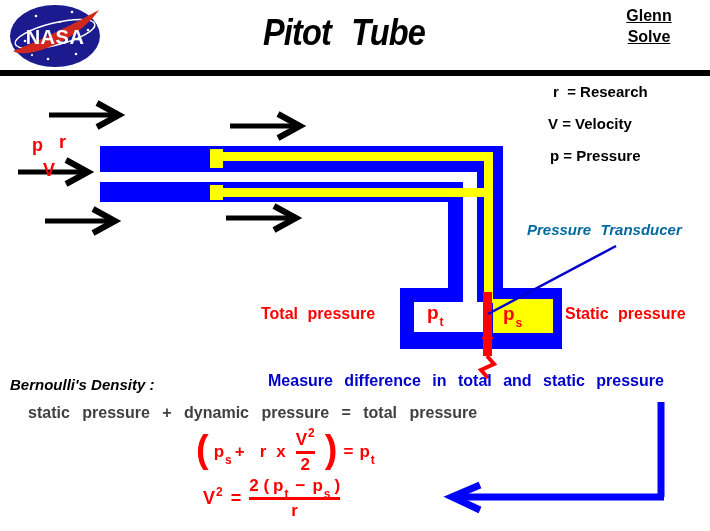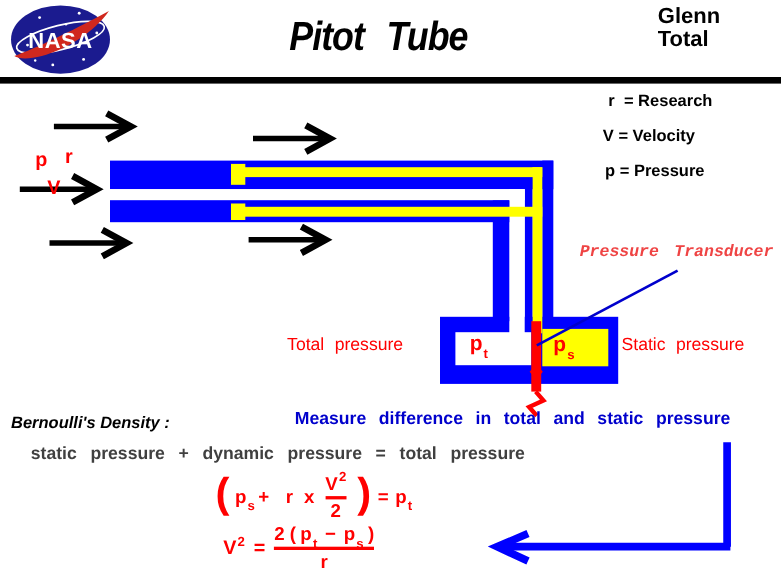--- a/index.html
+++ b/index.html
@@ -5,28 +5,28 @@
   html,body{margin:0;padding:0;background:#fff;}
   .page{position:relative;width:710px;height:531px;background:#fff;overflow:hidden;
         font-family:"Liberation Sans",sans-serif;}
   .abs{position:absolute;}
   .blue{background:#0000ff;}
   .yellow{background:#ffff00;}
   .white{background:#ffffff;}
   .black-t{color:#000;}
   .title{font-size:37px;font-weight:bold;font-style:italic;letter-spacing:-1px;
          word-spacing:14px;transform:scaleX(.88);transform-origin:center;white-space:nowrap;}
-  .org{font-size:20px;font-weight:bold;text-align:left;line-height:21px;}
+  .org{font-size:16px;font-weight:bold;text-align:center;line-height:21px;text-decoration:underline;}
   .legend-line{font-size:15px;font-weight:bold;white-space:pre;}
   .flow-lbl{font-size:18px;font-weight:bold;color:#ff0000;}
-  .press-lbl{font-size:16px;font-weight:normal;color:#ff0000;word-spacing:5px;white-space:nowrap;}
+  .press-lbl{font-size:16px;font-weight:bold;color:#ff0000;word-spacing:5px;white-space:nowrap;}
   .port-lbl{font-size:19px;font-weight:bold;color:#ff0000;line-height:1;}
   .sb{font-size:12px;position:relative;top:7px;margin-left:1px;}
   .sp{font-size:12px;position:relative;top:-8px;margin-left:1px;}
-  .transducer{font-size:15px;font-weight:bold;font-style:italic;color:#ef4444;word-spacing:5px;white-space:nowrap;font-family:Liberation Mono, monospace;}
+  .transducer{font-size:15px;font-weight:bold;font-style:italic;color:#0369a1;word-spacing:5px;white-space:nowrap;}
   .measure{font-size:16px;font-weight:bold;color:#0000cc;word-spacing:7px;white-space:nowrap;}
   .eq-label{font-size:15px;font-weight:bold;font-style:italic;color:#000;white-space:nowrap;}
   .word-eq{font-size:16px;font-weight:bold;color:#404040;word-spacing:8px;white-space:nowrap;}
   .eq{display:flex;align-items:center;color:#ff0000;font-weight:bold;font-size:17px;white-space:nowrap;}
   .paren{font-size:38px;font-weight:bold;line-height:1;transform:translateY(-3px);}
   .frac{display:flex;flex-direction:column;align-items:center;line-height:1.05;}
   .frac-bar{height:3px;background:#ff0000;align-self:stretch;margin:2px 0;}
   .rule{background:#000;}
 </style>
 </head>
@@ -48,21 +48,21 @@
     </g>
     <ellipse cx="47" cy="31" rx="41" ry="11" fill="none" stroke="#ffffff" stroke-width="1.5" transform="rotate(-14 47 31)"></ellipse>
     <path d="M5,48 C26,40 52,28 91,7 C78,26 52,42 30,48 C19,51 9,51 5,48 Z" fill="#d0281e"></path>
     <text x="47" y="41" text-anchor="middle" font-family="Liberation Sans, sans-serif" font-size="20" font-weight="bold" fill="#ffffff" letter-spacing="0.5">NASA</text>
   </svg>
 
   <div class="abs title black-t" style="left:230px;top:12px;width:228px;text-align:center">Pitot Tube</div>
 
   <div class="abs org black-t" style="left:598px;top:5px;width:102px">
     <div>Glenn</div>
-    <div>Total</div>
+    <div>Solve</div>
   </div>
 
   <div class="abs rule" style="left:0;top:70px;width:710px;height:6px"></div>
 
   <div class="abs legend-line black-t" style="left:553px;top:83px">r  = Research</div>
   <div class="abs legend-line black-t" style="left:548px;top:115px">V = Velocity</div>
   <div class="abs legend-line black-t" style="left:550px;top:147px">p = Pressure</div>
 
   <svg class="abs" style="left:47px;top:100px" width="90" height="30" viewBox="0 0 90 30">
     <line x1="2" y1="15" x2="66" y2="15" stroke="#000" stroke-width="5"></line>

